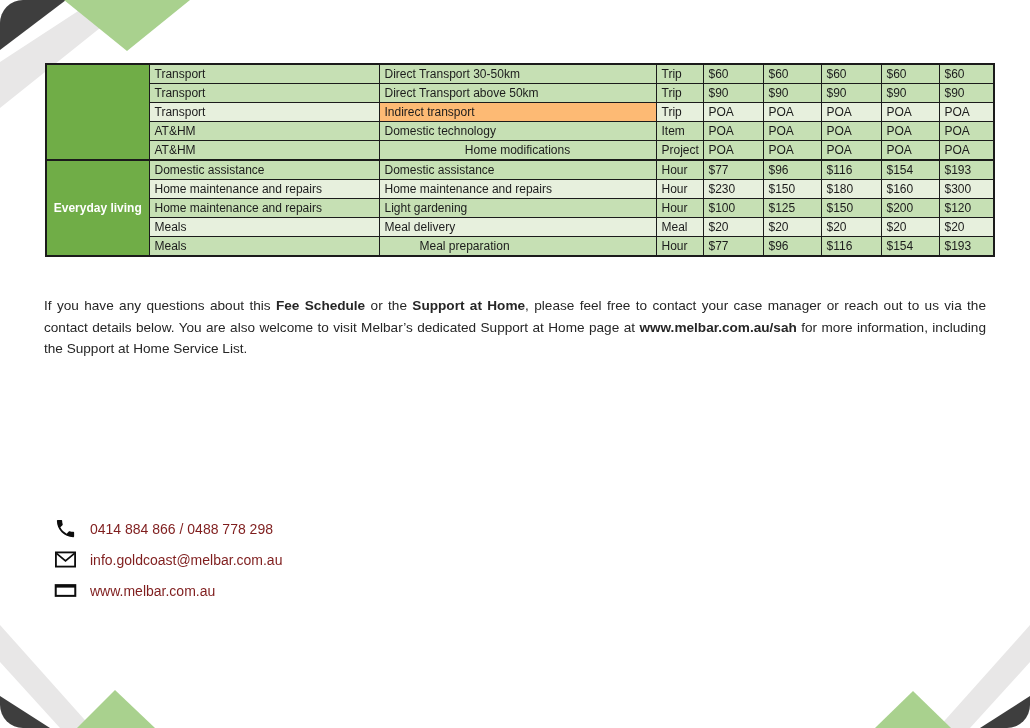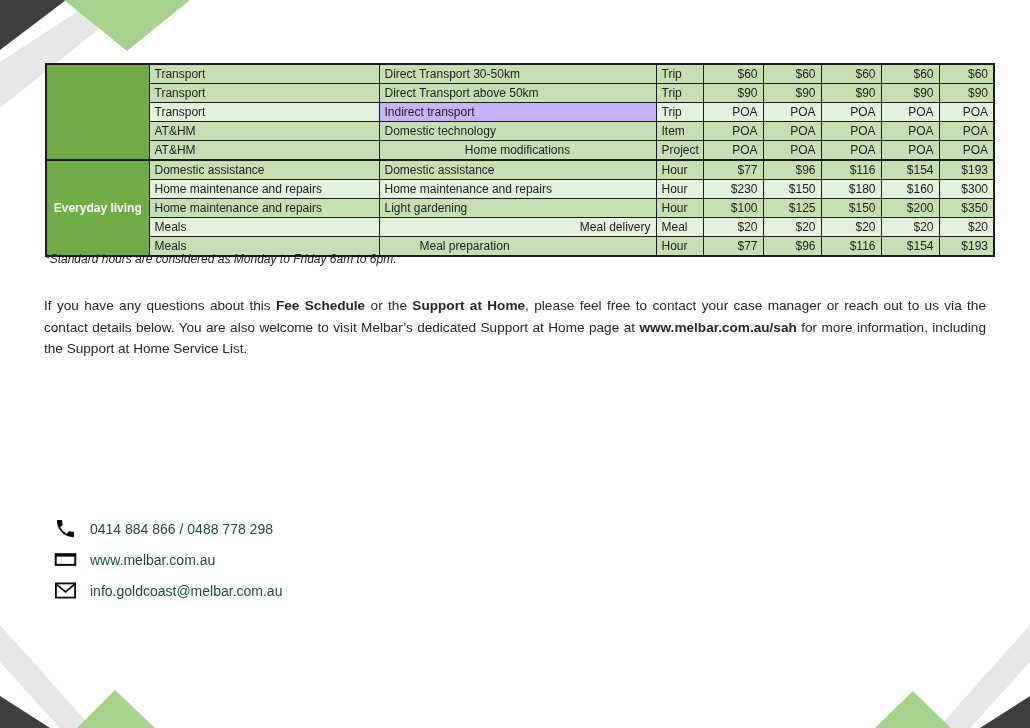--- a/index.html
+++ b/index.html
@@ -1,58 +1,59 @@
 <!DOCTYPE html>
 <html style="--page-bg: #ffffff; --tbl-border: #1b1b1b; --cat-bg: #70ad47; --cat-fg: #ffffff;"><head>
 <meta charset="utf-8">
 <style>
   html,body{margin:0;padding:0;background:#ffffff;}
   .page{
     position:relative;width:1030px;height:728px;overflow:hidden;
     background:var(--page-bg,#ffffff);
     font-family:"Liberation Sans",sans-serif;
+    border-radius:23px;
   }
   .decor{position:absolute;left:0;top:0;width:1030px;height:728px;pointer-events:none;}
 
   
   .table-wrap{position:absolute;left:45px;top:63px;}
   .fee-table{
     border-collapse:collapse;table-layout:fixed;width:948px;
     font-size:12px;color:#1c1c1c;
     border:2px solid var(--tbl-border,#1b1b1b);
   }
   .fee-table td{
     border:1px solid var(--tbl-border,#1b1b1b);
     height:18px;padding:0 5px;white-space:nowrap;overflow:hidden;
     vertical-align:middle;
   }
   .fee-table tr.group-start td{border-top:2px solid var(--tbl-border,#1b1b1b);}
   .fee-table td.cat-cell{
     background:var(--cat-bg,#70ad47);color:var(--cat-fg,#ffffff);
     font-weight:bold;text-align:center;padding:0 2px;
   }
-  .fee-table td.price{text-align:right;}
+  .fee-table td.price{}
 
   .footnote{
     position:absolute;left:45px;top:252px;
     font-size:12px;font-style:italic;color:#1c1c1c;
   }
   .para{
     position:absolute;left:44px;top:295px;width:942px;margin:0;
     font-size:13.6px;line-height:21.5px;text-align:justify;color:#262626;
   }
   .para .bold{font-weight:bold;}
 
   .contacts{
     position:absolute;left:54px;top:517px;
     display:flex;flex-direction:column;gap:8px;
   }
   .contact-row{
     display:flex;align-items:center;gap:13px;height:23px;
-    font-size:14px;color:#14532d;
+    font-size:14px;color:#7f1d1d;
   }
   .contact-row svg{width:23px;height:23px;flex:0 0 auto;display:block;color:#0d0d0d;}
 </style>
 </head>
 <body>
 
 <div class="page">
 
   <svg class="decor" viewBox="0 0 1030 728" aria-hidden="true">
     <polygon points="0,62 95,0 135,0 0,108" fill="#e8e7e7"></polygon>
@@ -98,21 +99,21 @@
             <td class="desc" style="background: rgb(198, 224, 180);">Direct Transport above 50km</td>
             <td class="unit" style="background: rgb(198, 224, 180);">Trip</td>
             <td class="price" style="background: rgb(198, 224, 180);">$90</td>
             <td class="price" style="background: rgb(198, 224, 180);">$90</td>
             <td class="price" style="background: rgb(198, 224, 180);">$90</td>
             <td class="price" style="background: rgb(198, 224, 180);">$90</td>
             <td class="price" style="background: rgb(198, 224, 180);">$90</td>
           </tr>
           <tr>
             <td class="svc" style="background: rgb(231, 240, 221);">Transport</td>
-            <td class="desc" style="background: #c4b5fd;">Indirect transport</td>
+            <td class="desc" style="background: #fdba74;">Indirect transport</td>
             <td class="unit" style="background: rgb(231, 240, 221);">Trip</td>
             <td class="price" style="background: rgb(231, 240, 221);">POA</td>
             <td class="price" style="background: rgb(231, 240, 221);">POA</td>
             <td class="price" style="background: rgb(231, 240, 221);">POA</td>
             <td class="price" style="background: rgb(231, 240, 221);">POA</td>
             <td class="price" style="background: rgb(231, 240, 221);">POA</td>
           </tr>
           <tr>
             <td class="svc" style="background: rgb(198, 224, 180);">AT&amp;HM</td>
             <td class="desc" style="background: rgb(198, 224, 180);">Domestic technology</td>
@@ -155,25 +156,25 @@
             <td class="price" style="background: rgb(231, 240, 221);">$300</td>
           </tr>
           <tr>
             <td class="svc" style="background: rgb(198, 224, 180);">Home maintenance and repairs</td>
             <td class="desc" style="background: rgb(198, 224, 180);">Light gardening</td>
             <td class="unit" style="background: rgb(198, 224, 180);">Hour</td>
             <td class="price" style="background: rgb(198, 224, 180);">$100</td>
             <td class="price" style="background: rgb(198, 224, 180);">$125</td>
             <td class="price" style="background: rgb(198, 224, 180);">$150</td>
             <td class="price" style="background: rgb(198, 224, 180);">$200</td>
-            <td class="price" style="background: rgb(198, 224, 180);">$350</td>
+            <td class="price" style="background: rgb(198, 224, 180);">$120</td>
           </tr>
           <tr>
             <td class="svc" style="background: rgb(231, 240, 221);">Meals</td>
-            <td class="desc" style="background: rgb(231, 240, 221); text-align: right;">Meal delivery</td>
+            <td class="desc" style="background: rgb(231, 240, 221);">Meal delivery</td>
             <td class="unit" style="background: rgb(231, 240, 221);">Meal</td>
             <td class="price" style="background: rgb(231, 240, 221);">$20</td>
             <td class="price" style="background: rgb(231, 240, 221);">$20</td>
             <td class="price" style="background: rgb(231, 240, 221);">$20</td>
             <td class="price" style="background: rgb(231, 240, 221);">$20</td>
             <td class="price" style="background: rgb(231, 240, 221);">$20</td>
           </tr>
           <tr>
             <td class="svc" style="background: rgb(198, 224, 180);">Meals</td>
             <td class="desc" style="background: rgb(198, 224, 180); padding-left: 40px;">Meal preparation</td>
@@ -181,40 +182,39 @@
             <td class="price" style="background: rgb(198, 224, 180);">$77</td>
             <td class="price" style="background: rgb(198, 224, 180);">$96</td>
             <td class="price" style="background: rgb(198, 224, 180);">$116</td>
             <td class="price" style="background: rgb(198, 224, 180);">$154</td>
             <td class="price" style="background: rgb(198, 224, 180);">$193</td>
           </tr>
         </tbody>
     </table>
   </div>
 
-  <div class="footnote">*Standard hours are considered as Monday to Friday 6am to 6pm.</div>
 
   <p class="para"><span>If you have any questions about this </span><span class="bold">Fee Schedule</span><span> or the </span><span class="bold">Support at Home</span><span>, please feel free to contact your case manager or reach out to us via the contact details below. You are also welcome to visit Melbar’s dedicated Support at Home page at </span><span class="bold">www.melbar.com.au/sah</span><span> for more information, including the Support at Home Service List.</span></p>
 
   <div class="contacts">
     <div class="contact-row">
       <svg viewBox="0 0 24 24">
         <path fill="currentColor" d="M6.62 10.79c1.44 2.83 3.76 5.14 6.59 6.59l2.2-2.2c.27-.27.67-.36 1.02-.24 1.12.37 2.33.57 3.57.57.55 0 1 .45 1 1V20c0 .55-.45 1-1 1-9.39 0-17-7.61-17-17 0-.55.45-1 1-1h3.5c.55 0 1 .45 1 1 0 1.25.2 2.45.57 3.57.11.35.03.74-.25 1.02l-2.2 2.2z"></path>
       </svg>
       <span>0414 884 866 / 0488 778 298</span>
     </div>
     <div class="contact-row">
       <svg viewBox="0 0 24 24">
+        <rect x="2" y="4.6" width="20" height="14.8" fill="none" stroke="currentColor" stroke-width="1.9"></rect>
+        <path d="M2.6 5.6 L12 13.4 L21.4 5.6" fill="none" stroke="currentColor" stroke-width="1.9"></path>
+      </svg>
+      <span>info.goldcoast@melbar.com.au</span>
+    </div>
+    <div class="contact-row">
+      <svg viewBox="0 0 24 24">
         <rect x="1.8" y="6.4" width="20.4" height="11.2" fill="none" stroke="currentColor" stroke-width="2.1"></rect>
         <rect x="1.8" y="6.4" width="20.4" height="2.6" fill="currentColor"></rect>
       </svg>
       <span>www.melbar.com.au</span>
     </div>
-    <div class="contact-row">
-      <svg viewBox="0 0 24 24">
-        <rect x="2" y="4.6" width="20" height="14.8" fill="none" stroke="currentColor" stroke-width="1.9"></rect>
-        <path d="M2.6 5.6 L12 13.4 L21.4 5.6" fill="none" stroke="currentColor" stroke-width="1.9"></path>
-      </svg>
-      <span>info.goldcoast@melbar.com.au</span>
-    </div>
   </div>
 
 </div>
 
 </body></html>

